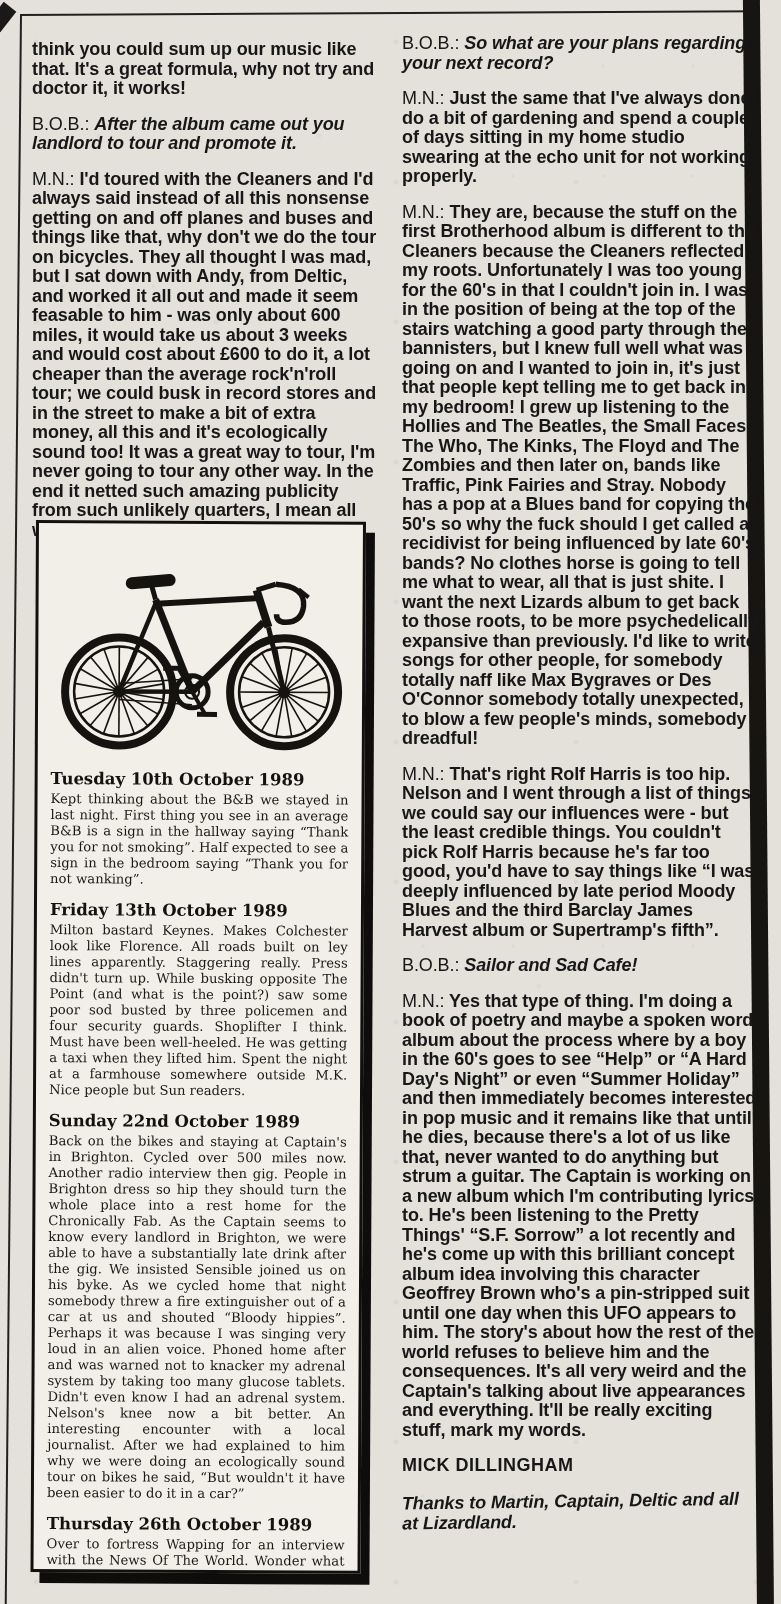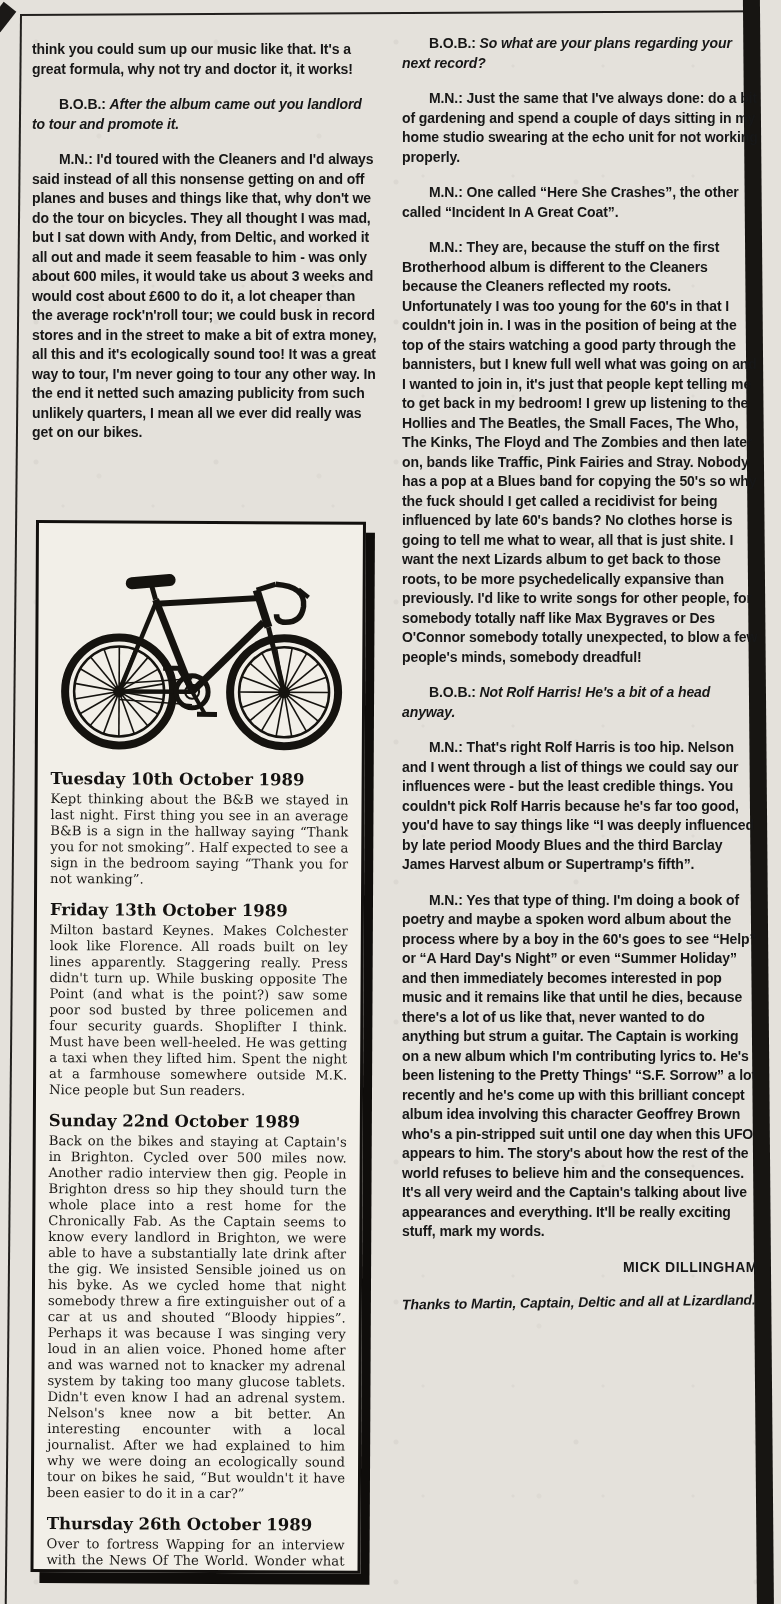--- a/index.html
+++ b/index.html
@@ -14,28 +14,28 @@
     font-family:"Liberation Sans", sans-serif;
     color:#171717;
   }
   
   .rule-left{position:absolute;left:20px;top:14px;width:2px;height:1600px;background:#22201e;transform:rotate(.55deg);transform-origin:top;}
   .rule-top{position:absolute;left:20px;top:14px;width:740px;height:2px;background:#22201e;transform:rotate(-.3deg);transform-origin:left;}
   .edge-strip{position:absolute;left:757px;top:-6px;width:17px;height:1620px;background:#171512;transform:rotate(-.5deg);transform-origin:bottom;}
   .corner-mark{position:absolute;left:-6px;top:4px;width:16px;height:26px;background:#1b1917;transform:rotate(38deg);}
 
   
-  .col{position:absolute;font-size:14px;line-height:19.5px;font-weight:700;letter-spacing:-.1px;}
+  .col{position:absolute;font-size:18px;line-height:19.5px;font-weight:700;letter-spacing:-.1px;}
   .col-left{left:32px;top:40px;width:346px;}
   .col-right{left:402px;top:34px;width:356px;}
   .col p{margin:0 0 16px 0;}
-  .spk{font-weight:700;font-style:normal;margin-left:27px;}
+  .spk{font-weight:400;font-style:normal;}
   .q .qt{font-style:italic;}
   .outro{margin-top:26px;}
-  .byline{text-align:right;letter-spacing:.5px;margin-top:30px;}
+  .byline{letter-spacing:.5px;margin-top:30px;}
   .thanks{font-style:italic;margin-top:30px;transform:rotate(-.8deg);}
 
   
   .diary-box{
     position:absolute;left:36px;top:520px;width:330px;height:1052px;
     background:#f2efe8;border:3px solid #12100e;
     box-shadow:9px 11px 0 0 #0f0d0b;
     transform:rotate(.3deg);transform-origin:top left;
     box-sizing:border-box;padding:6px 13px;overflow:hidden;
     font-family:"DejaVu Serif","Liberation Serif",serif;
@@ -145,20 +145,19 @@
   </div>
   <div class="entry">
     <h3>Thursday 26th October 1989</h3>
     <p>Over to fortress Wapping for an interview with the News Of The World. Wonder what they'll print. Dread to think. “Sex Change Cyclists Slay Clergyman in Alsatian Love Triangle” Yeah probably.</p>
   </div>
 </div>
 
 <div class="col col-right">
   <p class="q"><span class="spk">B.O.B.:</span> <span class="qt">So what are your plans regarding your next record?</span></p>
   <p class="ans"><span class="spk">M.N.:</span> <span>Just the same that I've always done: do a bit of gardening and spend a couple of days sitting in my home studio swearing at the echo unit for not working properly.</span></p>
-  <p class="ans"><span class="spk">M.N.:</span> <span>One called “Here She Crashes”, the other called “Incident In A Great Coat”.</span></p>
   <p class="ans"><span class="spk">M.N.:</span> <span>They are, because the stuff on the first Brotherhood album is different to the Cleaners because the Cleaners reflected my roots. Unfortunately I was too young for the 60's in that I couldn't join in. I was in the position of being at the top of the stairs watching a good party through the bannisters, but I knew full well what was going on and I wanted to join in, it's just that people kept telling me to get back in my bedroom! I grew up listening to the Hollies and The Beatles, the Small Faces, The Who, The Kinks, The Floyd and The Zombies and then later on, bands like Traffic, Pink Fairies and Stray. Nobody has a pop at a Blues band for copying the 50's so why the fuck should I get called a recidivist for being influenced by late 60's bands? No clothes horse is going to tell me what to wear, all that is just shite. I want the next Lizards album to get back to those roots, to be more psychedelically expansive than previously. I'd like to write songs for other people, for somebody totally naff like Max Bygraves or Des O'Connor somebody totally unexpected, to blow a few people's minds, somebody dreadful!</span></p>
-  <p class="q"><span class="spk">B.O.B.:</span> <span class="qt">Not Rolf Harris! He's a bit of a head anyway.</span></p>
   <p class="ans"><span class="spk">M.N.:</span> <span>That's right Rolf Harris is too hip. Nelson and I went through a list of things we could say our influences were - but the least credible things. You couldn't pick Rolf Harris because he's far too good, you'd have to say things like “I was deeply influenced by late period Moody Blues and the third Barclay James Harvest album or Supertramp's fifth”.</span></p>
+  <p class="q"><span class="spk">B.O.B.:</span> <span class="qt">Sailor and Sad Cafe!</span></p>
   <p class="ans"><span class="spk">M.N.:</span> <span>Yes that type of thing. I'm doing a book of poetry and maybe a spoken word album about the process where by a boy in the 60's goes to see “Help” or “A Hard Day's Night” or even “Summer Holiday” and then immediately becomes interested in pop music and it remains like that until he dies, because there's a lot of us like that, never wanted to do anything but strum a guitar. The Captain is working on a new album which I'm contributing lyrics to. He's been listening to the Pretty Things' “S.F. Sorrow” a lot recently and he's come up with this brilliant concept album idea involving this character Geoffrey Brown who's a pin-stripped suit until one day when this UFO appears to him. The story's about how the rest of the world refuses to believe him and the consequences. It's all very weird and the Captain's talking about live appearances and everything. It'll be really exciting stuff, mark my words.</span></p>
   <p class="byline">MICK DILLINGHAM</p>
   <p class="thanks">Thanks to Martin, Captain, Deltic and all at Lizardland.</p>
 </div>
 
 </body></html>

